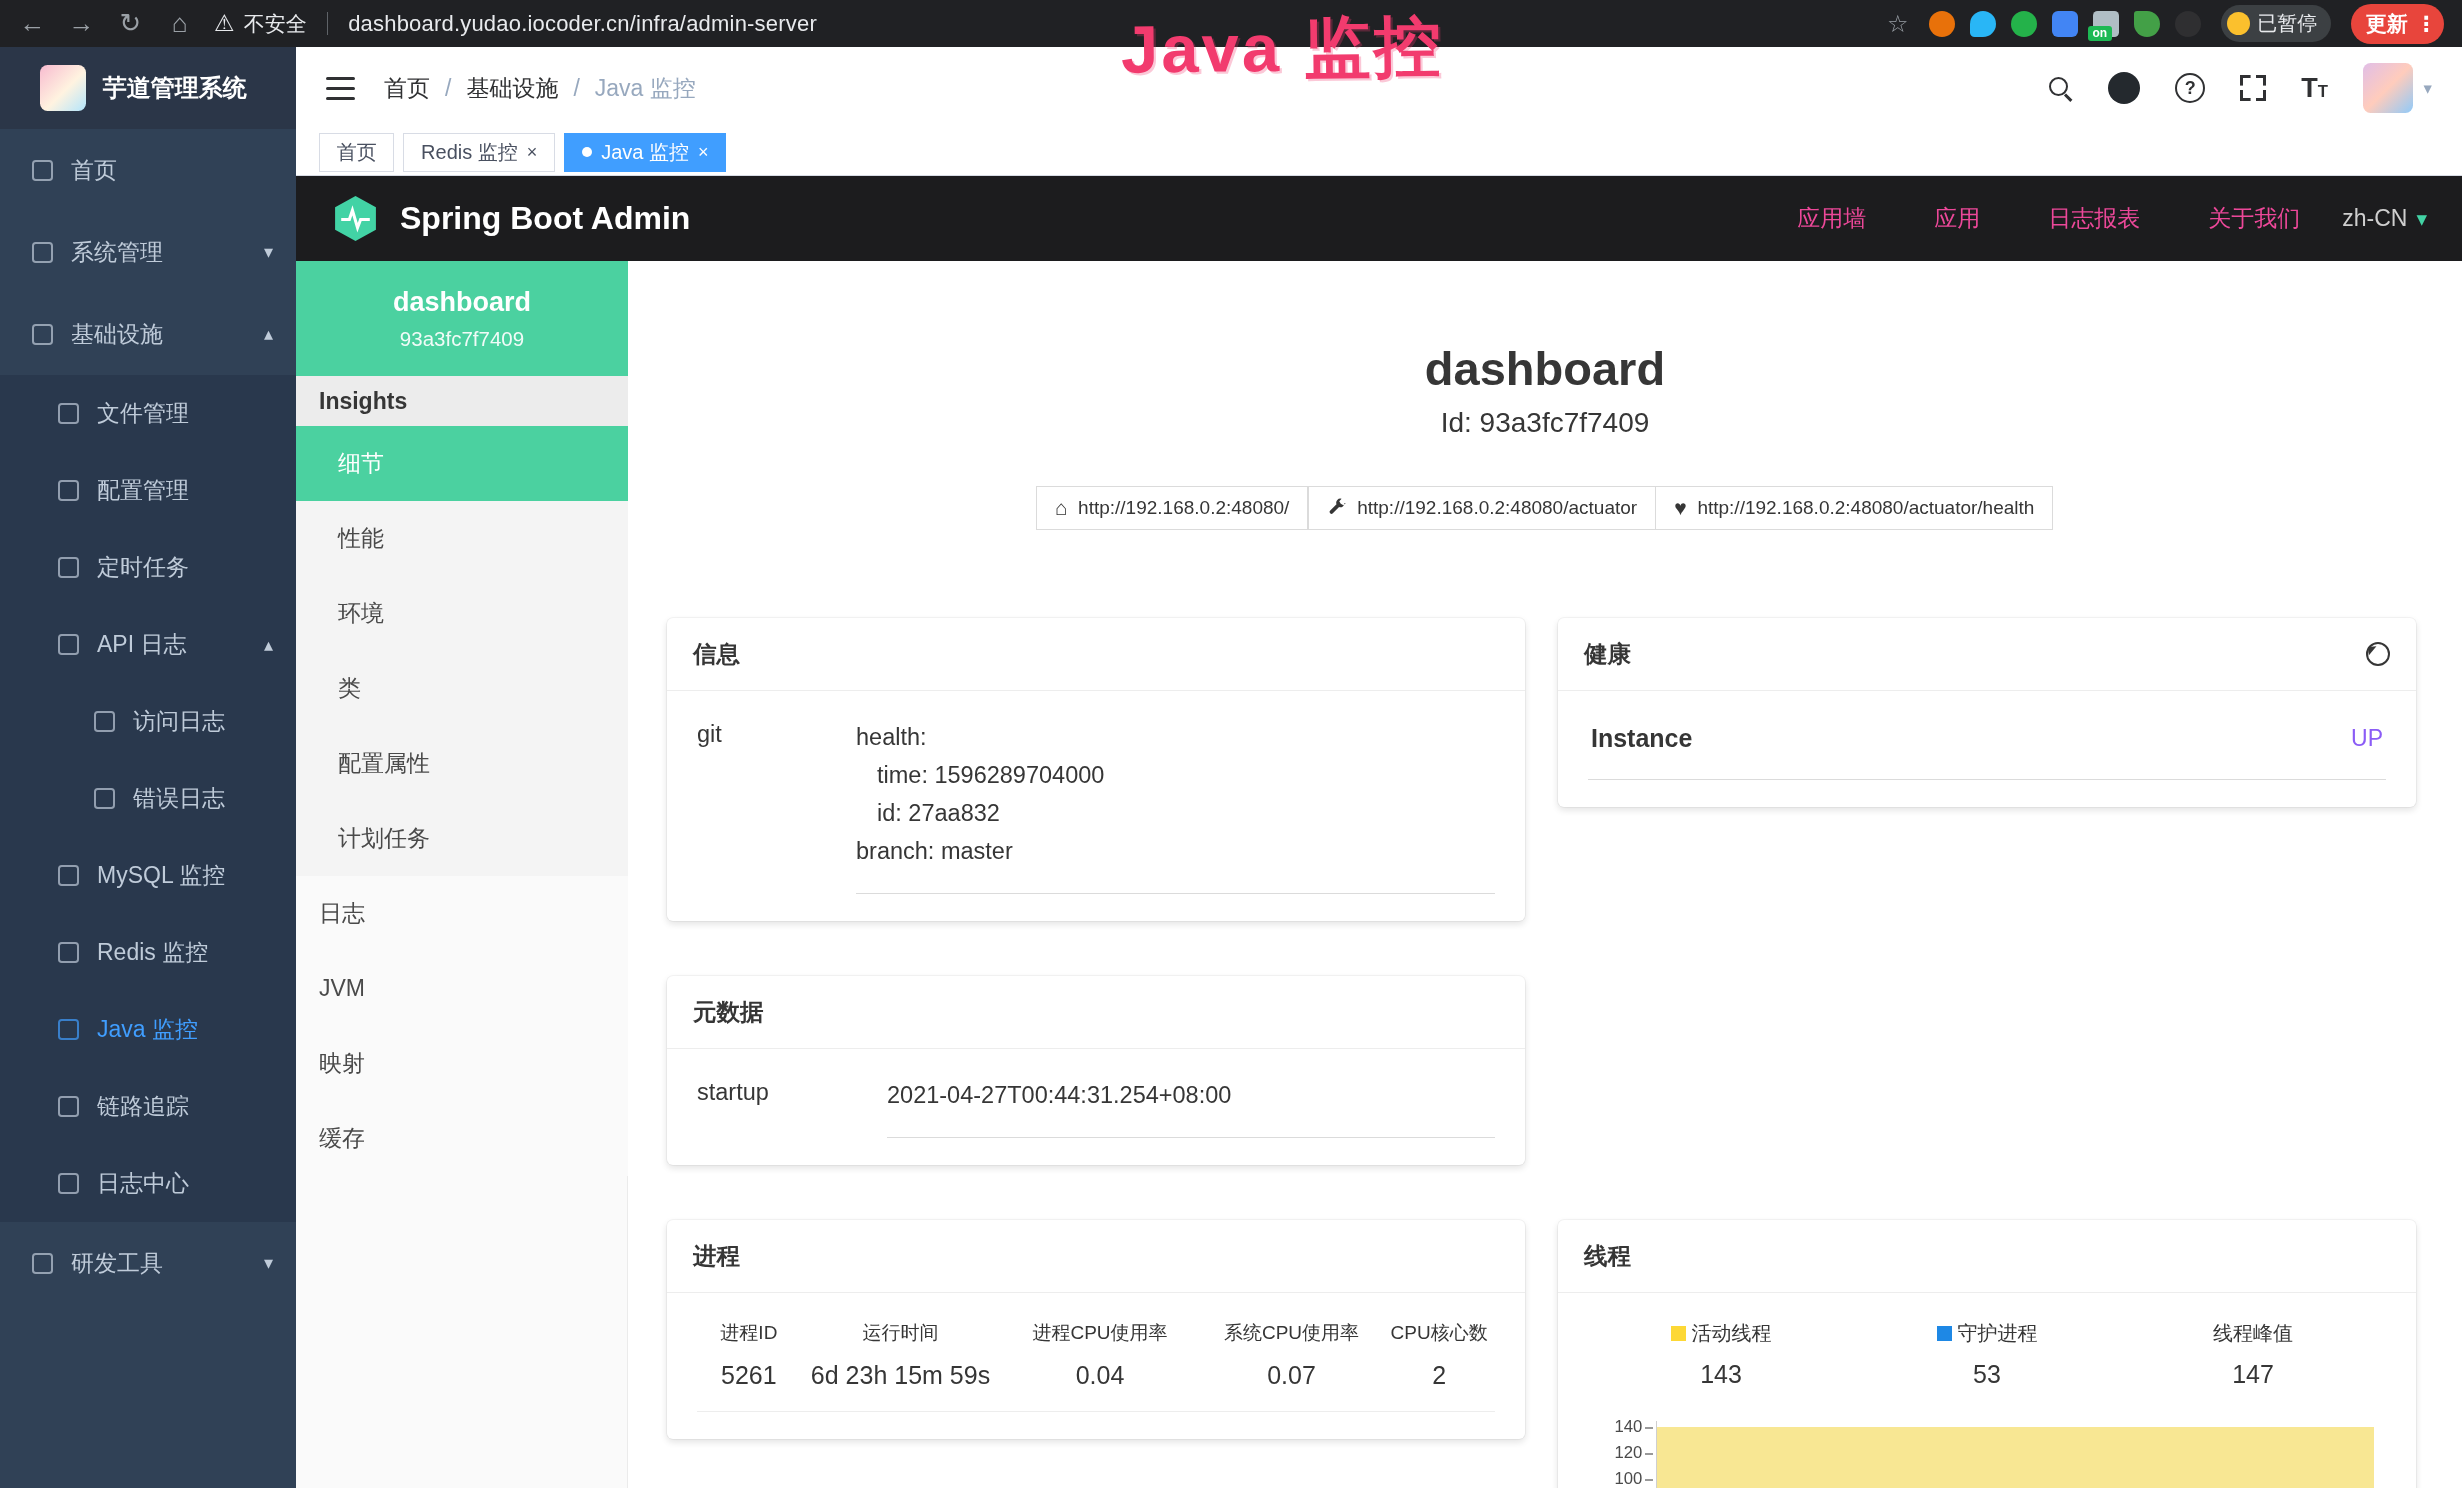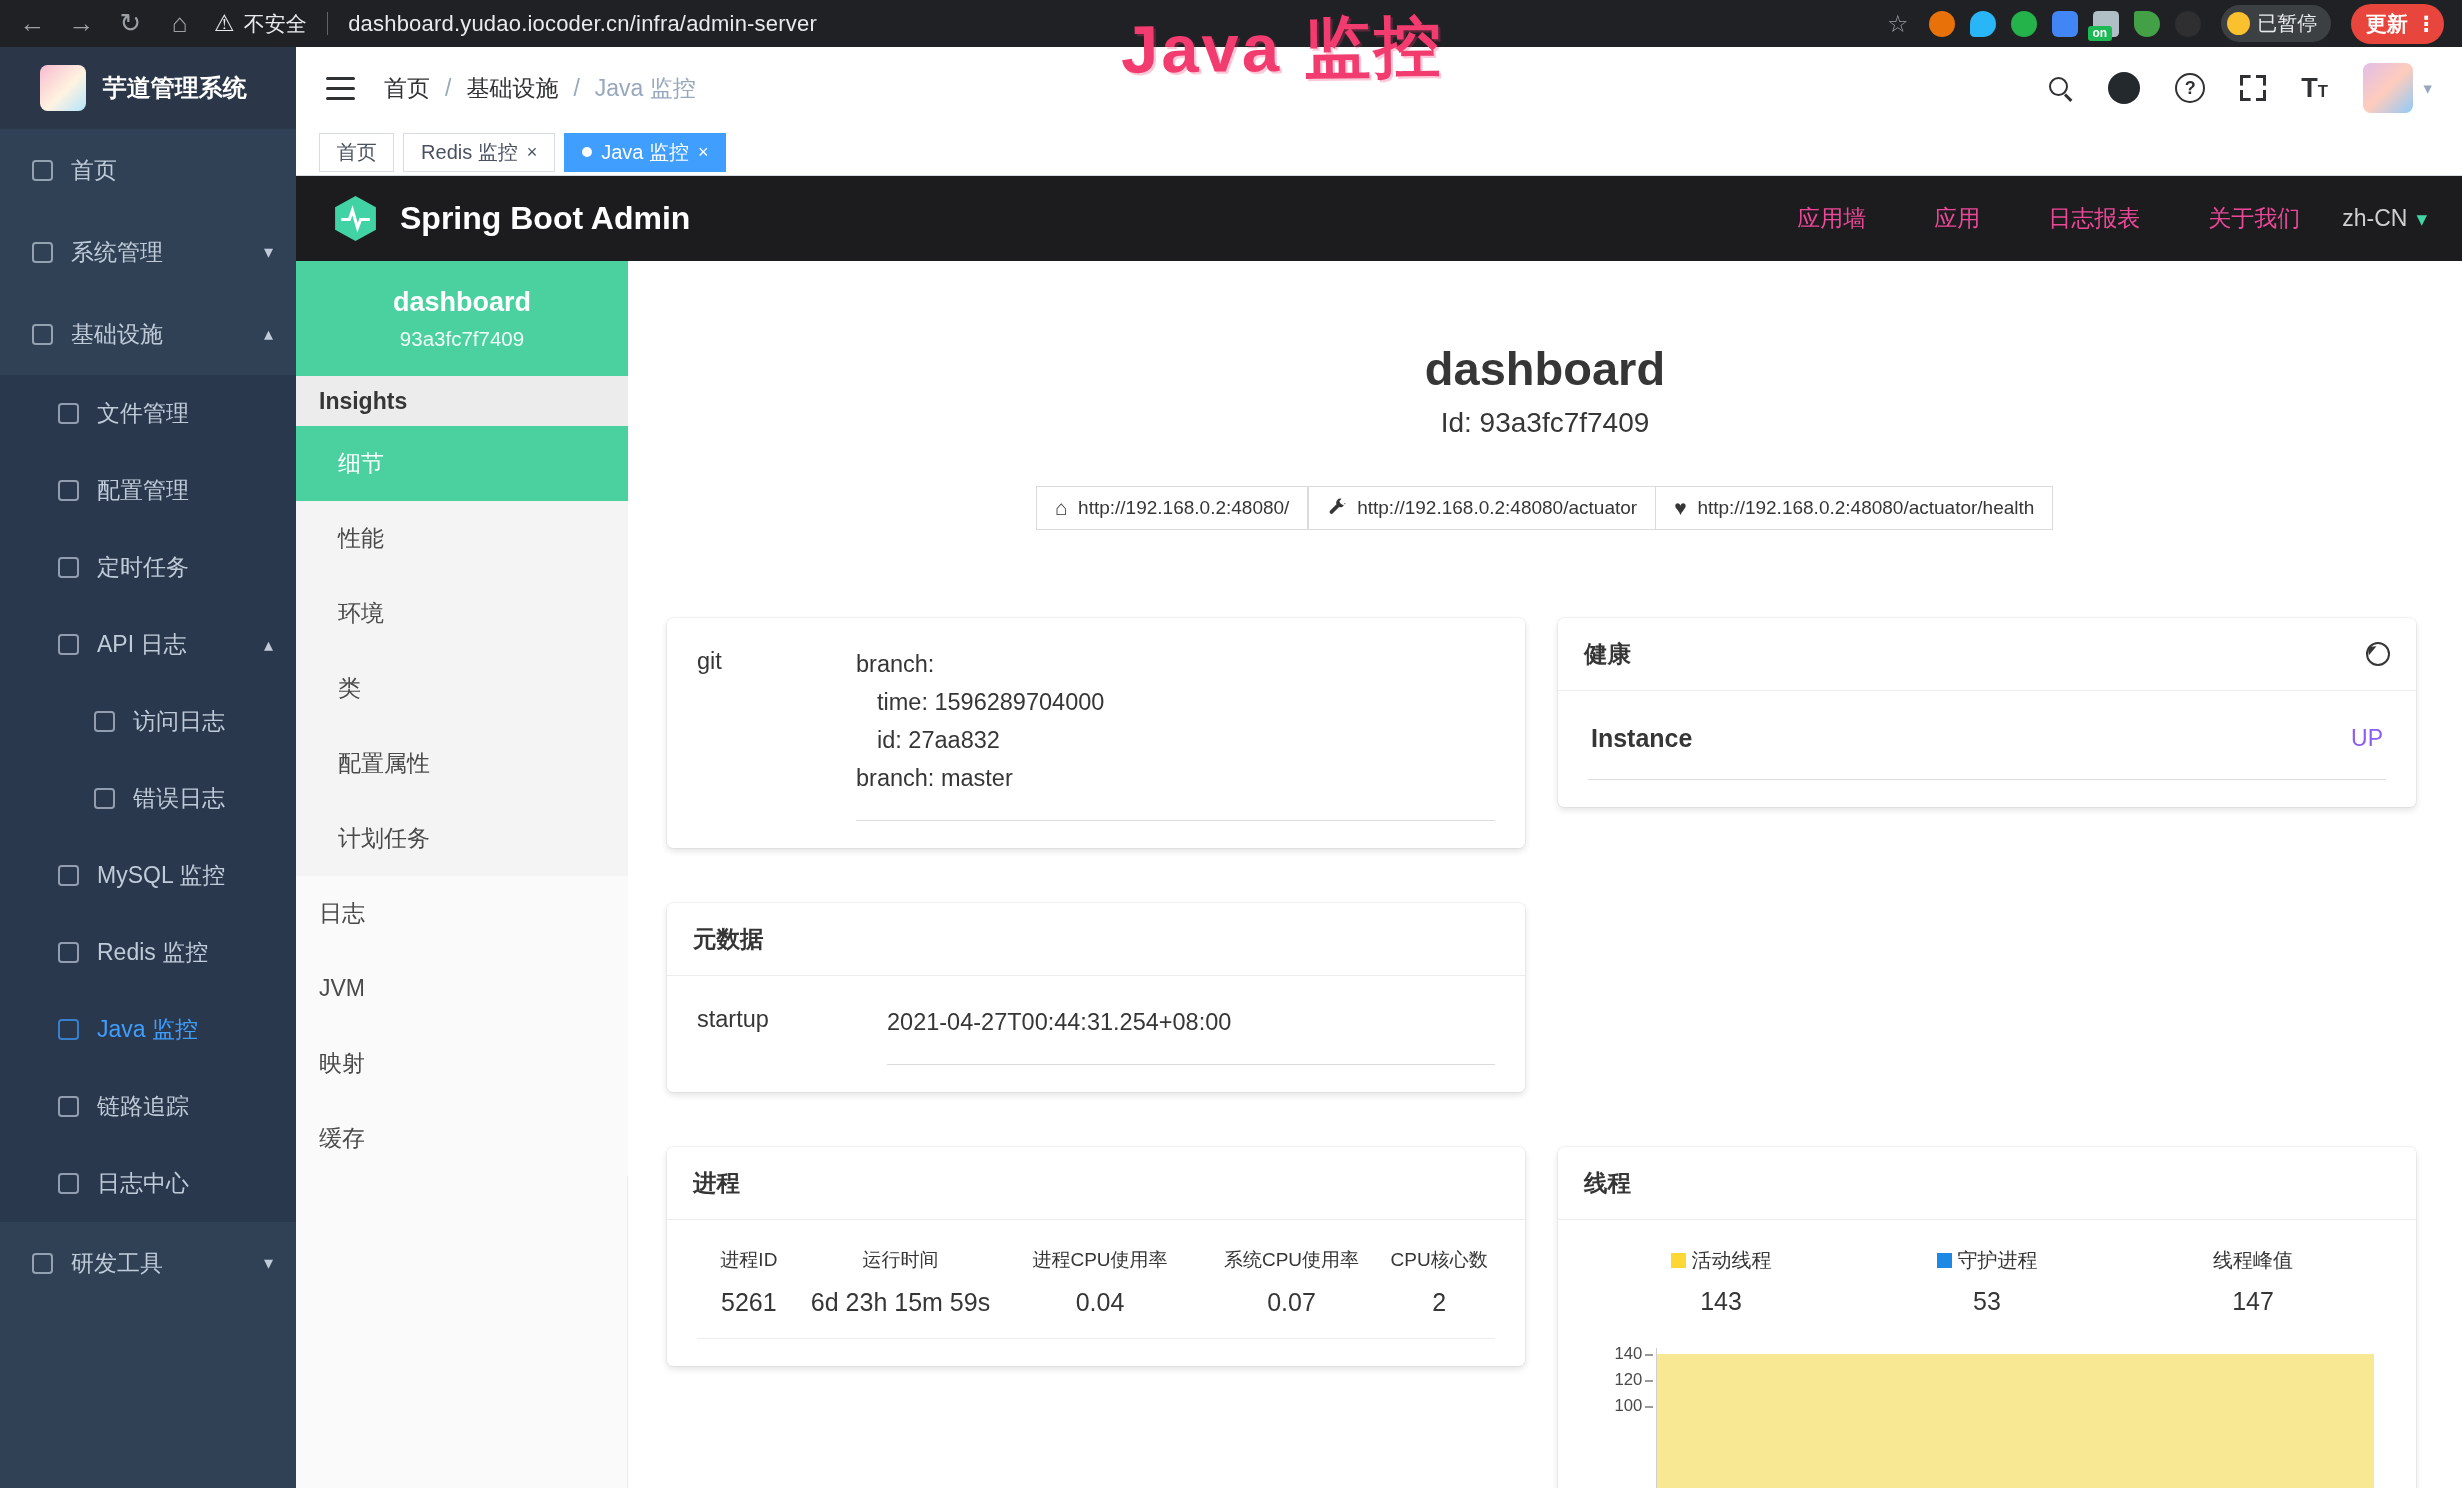--- a/index.html
+++ b/index.html
@@ -386,25 +386,28 @@
       </span>
       <span class="mlink">
         <span class="lico">♥</span>
         <span>http://192.168.0.2:48080/actuator/health</span>
       </span>
     </div>
 
     <div class="grid">
 
       <div class="card">
+        <div class="chead">
+          <span>信息</span>
+        </div>
         <div class="cbody">
           <div class="inforow">
             <span class="ikey">git</span>
             <span class="ival">
-              <span>branch:</span><br>
+              <span>health:</span><br>
               <span class="ind">time: 1596289704000</span><br>
               <span class="ind">id: 27aa832</span><br>
               <span>branch: master</span>
             </span>
           </div>
         </div>
       </div>
 
       <div class="card">
         <div class="chead">

